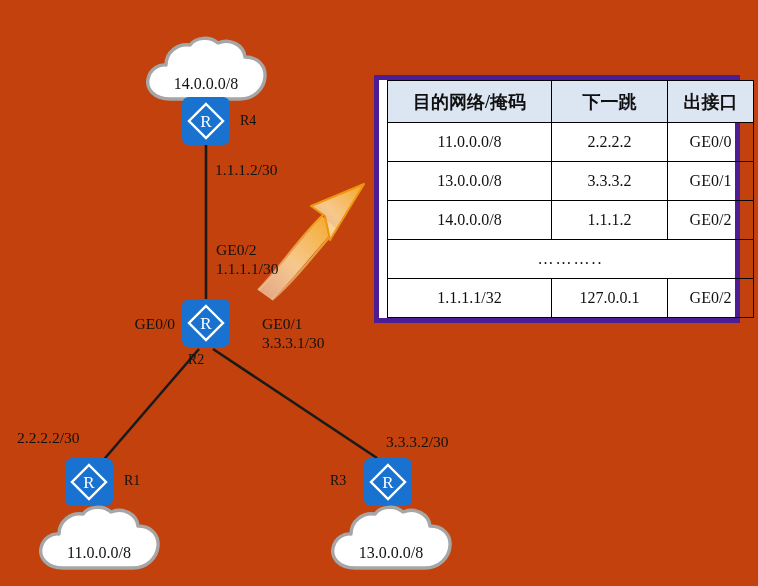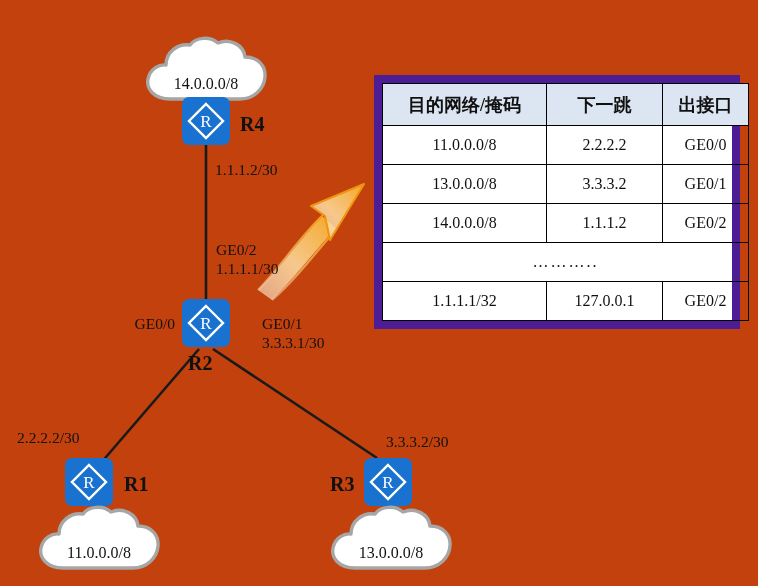--- a/index.html
+++ b/index.html
@@ -34,22 +34,22 @@
     background: #1a72d0;
   }
   .router svg {
     display: block;
     width: 48px;
     height: 48px;
   }
   .node-label {
     position: absolute;
     font-family: "Liberation Serif", "DejaVu Serif", serif;
-    font-weight: bold;
-    font-size: 20px;
+    font-weight: normal;
+    font-size: 14px;
     color: #111111;
     white-space: nowrap;
   }
 
   
   .cloud {
     position: absolute;
   }
   .cloud svg { display:block; }
   .cloud-text {
@@ -74,23 +74,24 @@
     text-align: right;
   }
   .edge-label.right { text-align: right; }
 
   
   #route-table {
     position: absolute;
     left: 374px;
     top: 75px;
     width: 366px;
-    border: 8px solid #4c1d95;
+    border: 5px solid #4c1d95;
     background: #ffffff;
     box-sizing: border-box;
+    padding-left: 8px;
   }
   #route-table table {
     border-collapse: collapse;
     width: 100%;
     table-layout: fixed;
   }
   #route-table th,
   #route-table td {
     border: 1px solid #000000;
     text-align: center;

